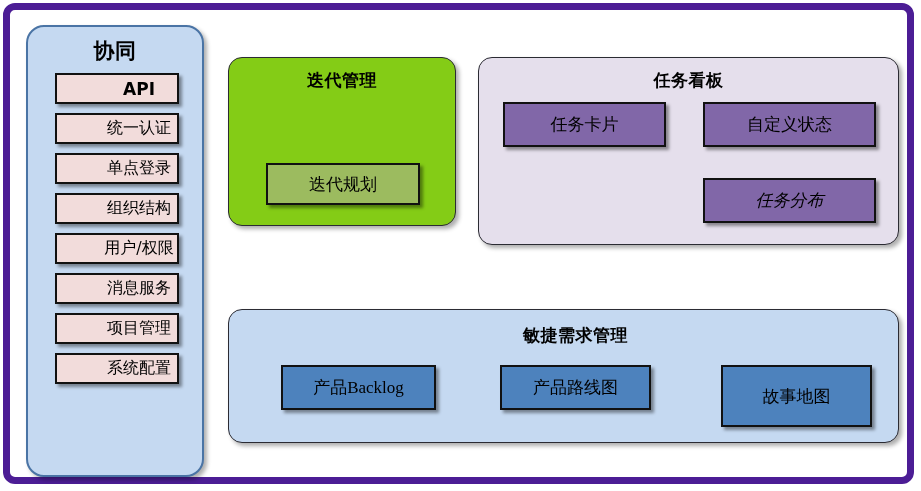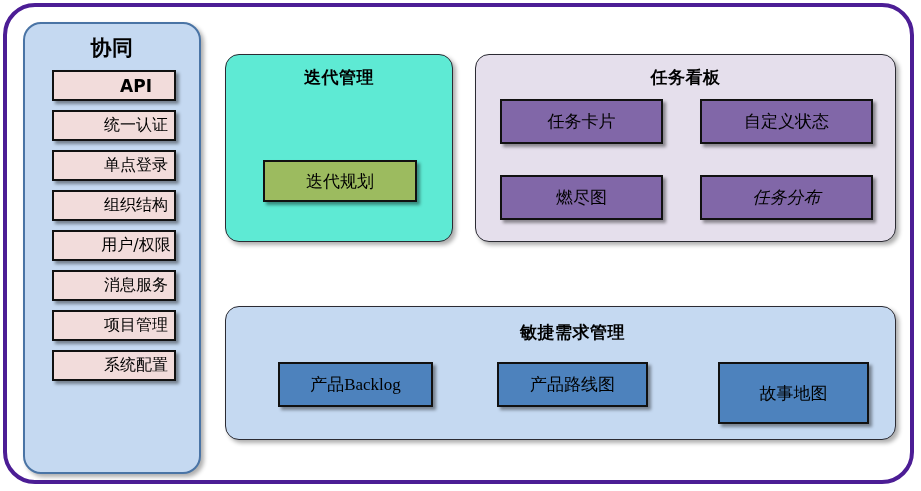--- a/index.html
+++ b/index.html
@@ -15,22 +15,22 @@
   }
 
   
   #diagram-frame {
     position: absolute;
     left: 3px;
     top: 3px;
     width: 911px;
     height: 481px;
     box-sizing: border-box;
-    border: 4px solid #4c1d95;
-    border-radius: 32px;
+    border: 7px solid #4c1d95;
+    border-radius: 12px;
     background: #ffffff;
   }
 
   
   .group {
     position: absolute;
     box-sizing: border-box;
     border-radius: 14px;
     border: 1.6px solid #2b2b33;
     box-shadow: 3px 3px 4px rgba(0,0,0,0.32);
@@ -99,22 +99,22 @@
     font-family: "DejaVu Sans", "Liberation Sans", sans-serif;
     font-weight: bold;
     font-size: 17px;
   }
 
   
   #iteration-group {
     left: 218px;
     top: 47px;
     width: 228px;
-    height: 188px;
-    background: #5eead4;
+    height: 169px;
+    background: #84cc16;
     border-color: #2b2b33;
   }
   #iteration-title {
     margin-top: 11px;
     font-size: 17px;
   }
   #iteration-node-0 { left: 37px; top: 47px;  width: 154px; height: 42px; background: #9cbb5f; font-size: 17px; }
   #iteration-node-1 { left: 37px; top: 105px; width: 154px; height: 42px; background: #9cbb5f; font-size: 17px; }
 
   
@@ -179,21 +179,20 @@
     <div id="iteration-title" class="group-title">迭代管理</div>
 
     <div id="iteration-node-1" class="node">迭代规划</div>
   </div>
 
   <div id="taskboard-group" class="group">
     <div id="taskboard-title" class="group-title">任务看板</div>
 
     <div id="taskboard-node-0" class="node">任务卡片</div>
     <div id="taskboard-node-1" class="node">自定义状态</div>
-    <div id="taskboard-node-2" class="node">燃尽图</div>
     <div id="taskboard-node-3" class="node">任务分布</div>
   </div>
 
   <div id="agile-group" class="group">
     <div id="agile-title" class="group-title">敏捷需求管理</div>
 
     <div id="agile-node-0" class="node mixed-bold-latin">产品Backlog</div>
     <div id="agile-node-1" class="node">产品路线图</div>
     <div id="agile-node-2" class="node">故事地图</div>
   </div>

